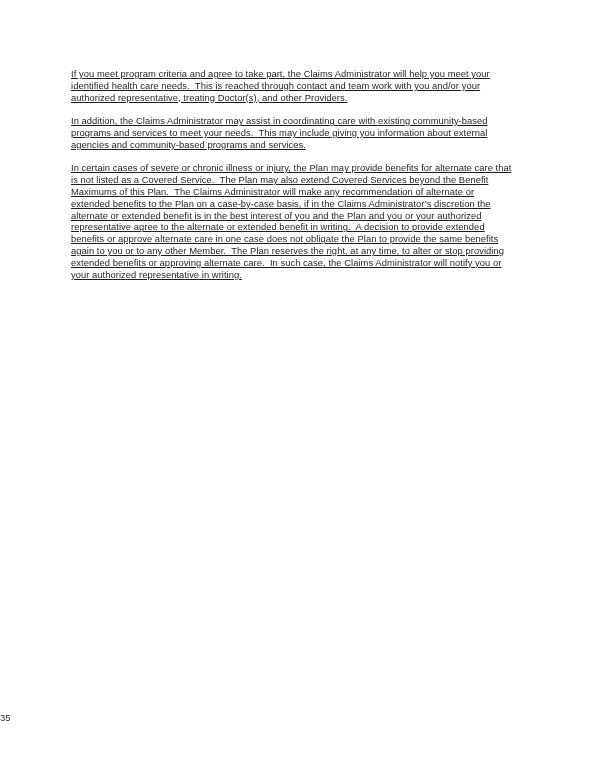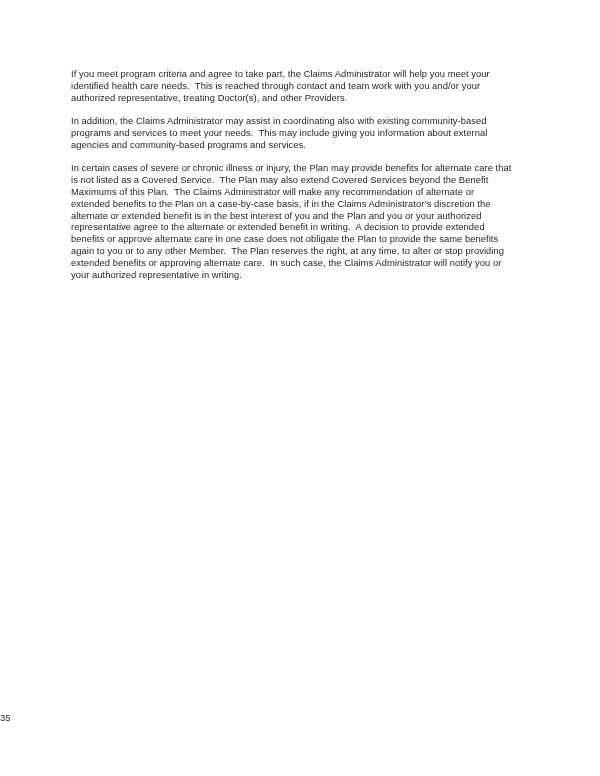--- a/index.html
+++ b/index.html
@@ -14,20 +14,21 @@
     background: #ffffff;
     overflow: hidden;
     font-family: "Liberation Sans", "DejaVu Sans", sans-serif;
     color: #1f1f1f;
   }
   .body-text {
     position: absolute;
     left: 71px;
     top: 68px;
     width: 480px;
+    text-decoration: underline;
   }
   .body-text p {
     margin: 0 0 11.8px 0;
     font-size: 9.4px;
     line-height: 11.8px;
     white-space: pre-wrap;       
     letter-spacing: 0.05px;
   }
   .page-number {
     position: absolute;
@@ -41,21 +42,21 @@
 </style>
 </head>
 <body>
 
 <div class="page">
 
   <div class="body-text">
     <p>If you meet program criteria and agree to take part, the Claims Administrator will help you meet your
 identified health care needs.  This is reached through contact and team work with you and/or your
 authorized representative, treating Doctor(s), and other Providers.</p>
-    <p>In addition, the Claims Administrator may assist in coordinating also with existing community-based
+    <p>In addition, the Claims Administrator may assist in coordinating care with existing community-based
 programs and services to meet your needs.  This may include giving you information about external
 agencies and community-based programs and services.</p>
     <p>In certain cases of severe or chronic illness or injury, the Plan may provide benefits for alternate care that
 is not listed as a Covered Service.  The Plan may also extend Covered Services beyond the Benefit
 Maximums of this Plan.  The Claims Administrator will make any recommendation of alternate or
 extended benefits to the Plan on a case-by-case basis, if in the Claims Administrator’s discretion the
 alternate or extended benefit is in the best interest of you and the Plan and you or your authorized
 representative agree to the alternate or extended benefit in writing.  A decision to provide extended
 benefits or approve alternate care in one case does not obligate the Plan to provide the same benefits
 again to you or to any other Member.  The Plan reserves the right, at any time, to alter or stop providing

